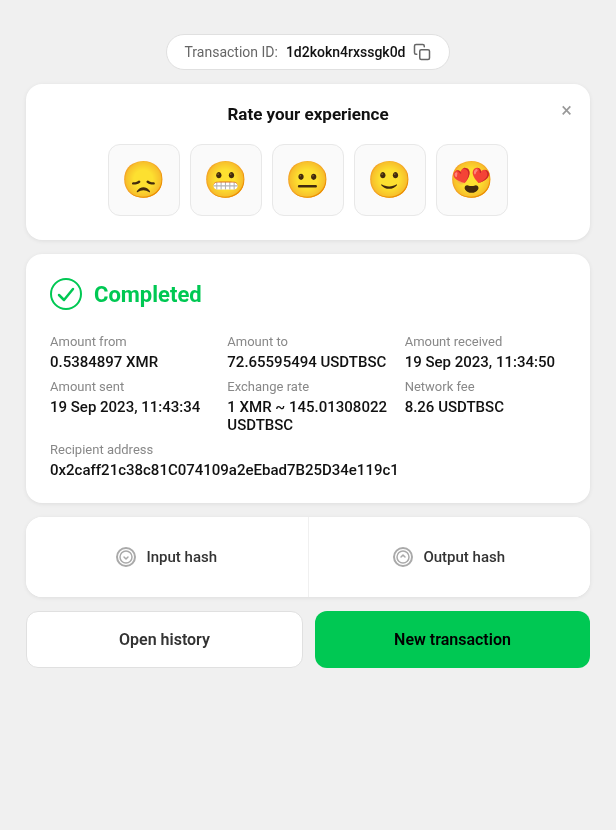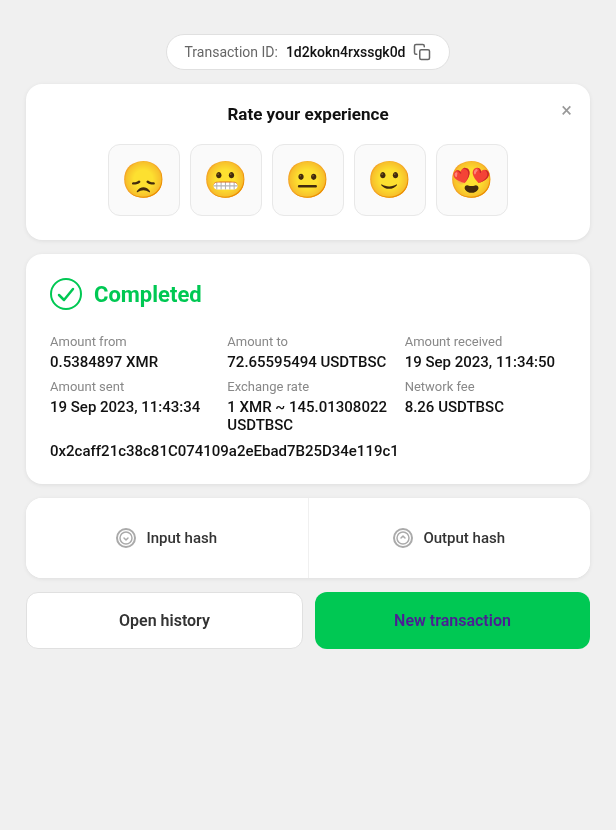--- a/index.html
+++ b/index.html
@@ -229,21 +229,21 @@
     }
 
     .btn-new {
       flex: 1;
       padding: 18px 16px;
       border-radius: 12px;
       border: none;
       background: #00c853;
       font-size: 16px;
       font-weight: 600;
-      color: #4c1d95;
+      color: #000000;
       cursor: pointer;
       text-align: center;
     }
   </style>
 </head>
 <body>
 
 <div class="page-container">
 
   <div class="transaction-id-bar">
@@ -302,20 +302,21 @@
         <span class="info-label">Exchange rate</span>
         <span class="info-value">1 XMR ~ 145.01308022 USDTBSC</span>
       </div>
 
       <div class="info-item">
         <span class="info-label">Network fee</span>
         <span class="info-value">8.26 USDTBSC</span>
       </div>
 
       <div class="info-item full-width">
+        <span class="info-label">Recipient address</span>
         <span class="info-value">0x2caff21c38c81C074109a2eEbad7B25D34e119c1</span>
       </div>
 
     </div>
   </div>
 
   <div class="hash-card">
     <button class="hash-btn">
       <div class="hash-icon">
         <svg width="14" height="14" viewBox="0 0 14 14" fill="none">

